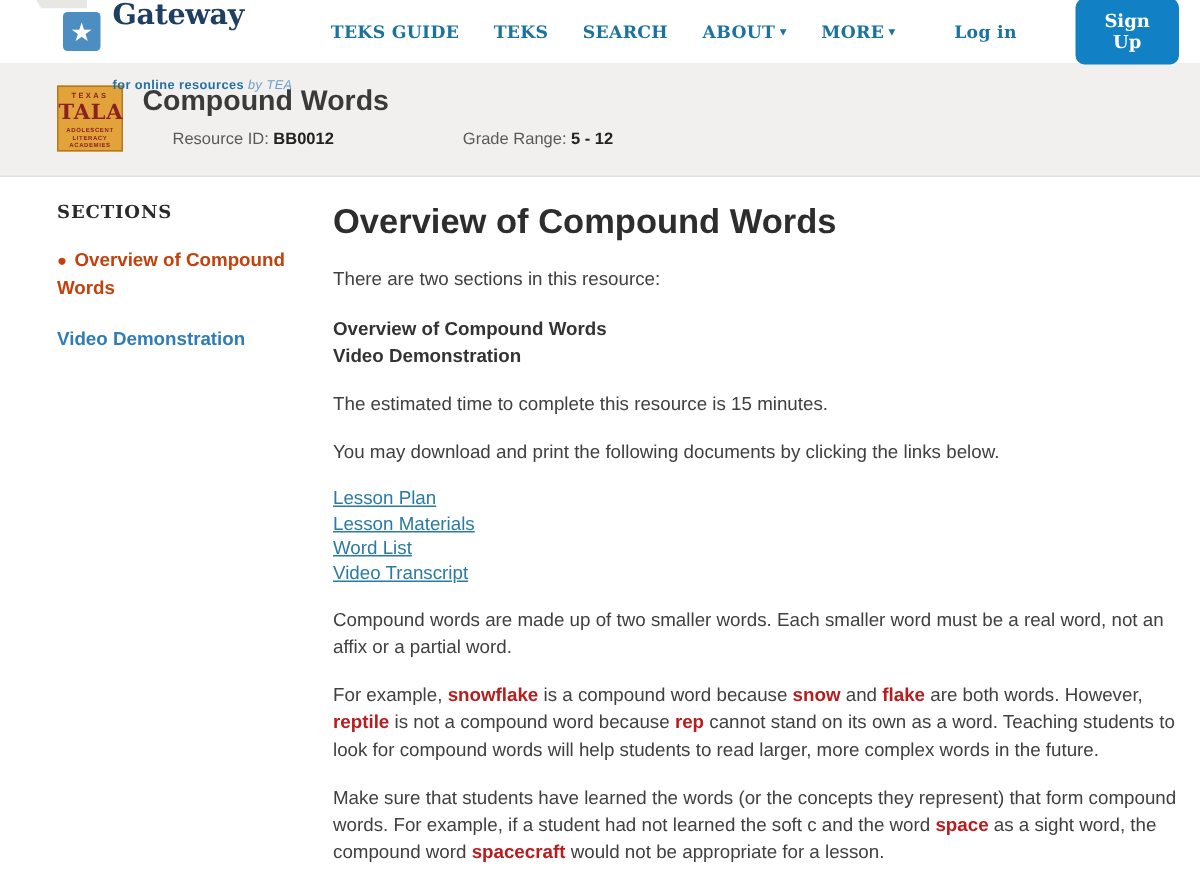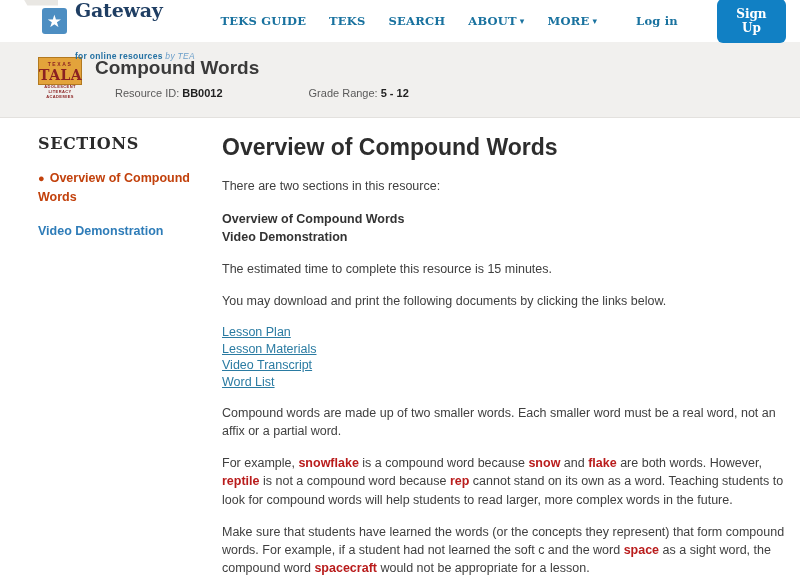--- a/index.html
+++ b/index.html
@@ -49,41 +49,41 @@
     border-radius: 6px; padding: 8px 19px; cursor: pointer;
     font-family: "DejaVu Serif", serif; font-weight: 700; font-size: 12px;
   }
 
   
   .band {
     height: 76px; background: #f1f0ee; border-bottom: 1px solid #e3e1de;
     display: flex; align-items: flex-start; padding: 15px 0 0 38px;
   }
   .tala {
-    width: 44px; height: 28px; background: #e3a33b; border: 1px solid #b2791f;
+    width: 44px; height: 44px; background: #e3a33b; border: 1px solid #b2791f;
     color: #8b2121; text-align: center; font-weight: 700; line-height: 1;
     padding-top: 4px; flex-shrink: 0;
   }
   .tala-t1 { font-size: 5px; letter-spacing: 1.6px; }
   .tala-t2 { font-family: "DejaVu Serif", serif; font-size: 14px; margin: 1px 0 2px; letter-spacing: .5px; }
   .tala-t3 { font-size: 4px; letter-spacing: .4px; line-height: 1.3; }
 
   .band-info { margin-left: 13px; padding-top: 1px; }
   .band-title { font-size: 19px; font-weight: 700; color: #3a3a3a; line-height: 1.1; }
   .band-meta { display: flex; margin-top: 8px; font-size: 11px; color: #5a5a5a; padding-left: 20px; }
   .meta-pair { white-space: nowrap; }
   .meta-pair + .meta-pair { margin-left: 86px; }
   .meta-val { font-weight: 700; color: #222222; margin-left: 3px; }
 
   
   .content { display: flex; padding: 16px 0 0 38px; }
 
   .sidebar { width: 163px; flex-shrink: 0; }
   .sidebar-heading {
-    font-family: "DejaVu Serif", serif; font-weight: 700; font-size: 16px;
+    font-family: "DejaVu Serif", serif; font-weight: 700; font-size: 12px;
     color: #2b2b2b; letter-spacing: .6px; margin-bottom: 16px;
   }
   .sidebar-item { font-size: 12.5px; font-weight: 700; line-height: 1.5; cursor: pointer; }
   .sidebar-item.active { color: #c2410c; }
   .sidebar-item.inactive { color: #2e7cb8; margin-top: 15px; }
   .bullet { font-size: 11px; margin-right: 5px; }
 
   .main { margin-left: 21px; width: 566px; }
   .page-heading { font-size: 23px; font-weight: 700; color: #2d2d2d; margin: 0 0 17px; line-height: 1.15; }
   .main p, .bold-lines, .doc-links { font-size: 12.5px; color: #404040; line-height: 1.45; margin: 0 0 14px; }
@@ -162,22 +162,22 @@
       <div>Video Demonstration</div>
     </div>
 
     <p>The estimated time to complete this resource is 15 minutes.</p>
 
     <p>You may download and print the following documents by clicking the links below.</p>
 
     <div class="doc-links">
       <a>Lesson Plan</a>
       <a>Lesson Materials</a>
+      <a>Word List</a>
       <a>Video Transcript</a>
-      <a>Word List</a>
     </div>
 
     <p><span>Compound words are made up of two smaller words. Each smaller word must be a real word, not an affix or a partial word.</span></p>
     <p><span>For example, </span><span class="b">snowflake</span><span> is a compound word because </span><span class="b">snow</span><span> and </span><span class="b">flake</span><span> are both words. However, </span><span class="b">reptile</span><span> is not a compound word because </span><span class="b">rep</span><span> cannot stand on its own as a word. Teaching students to look for compound words will help students to read larger, more complex words in the future.</span></p>
     <p><span>Make sure that students have learned the words (or the concepts they represent) that form compound words. For example, if a student had not learned the soft c and the word </span><span class="b">space</span><span> as a sight word, the compound word </span><span class="b">spacecraft</span><span> would not be appropriate for a lesson.</span></p>
 
   </main>
 </div>
 
 </body></html>

